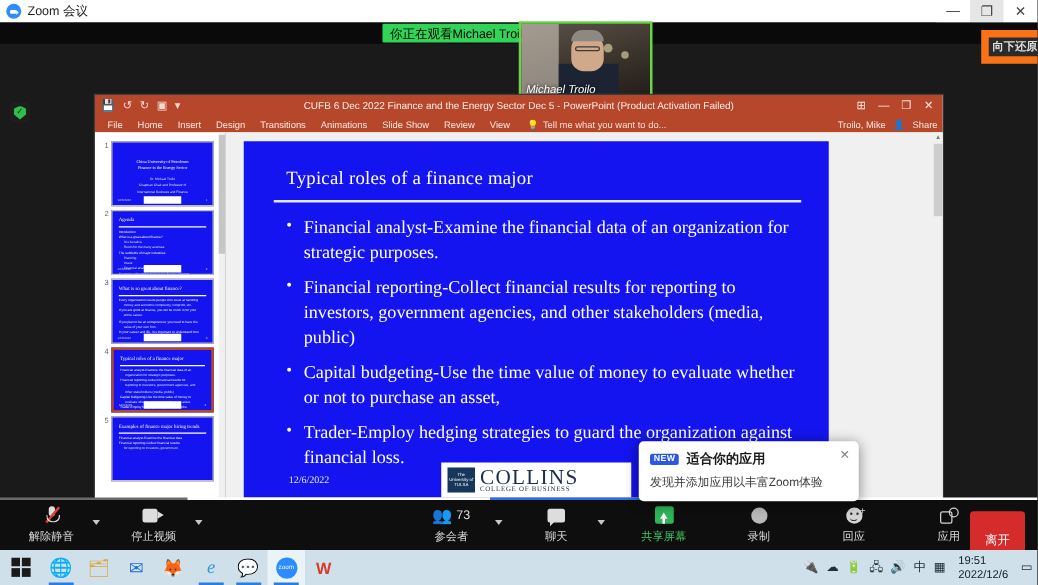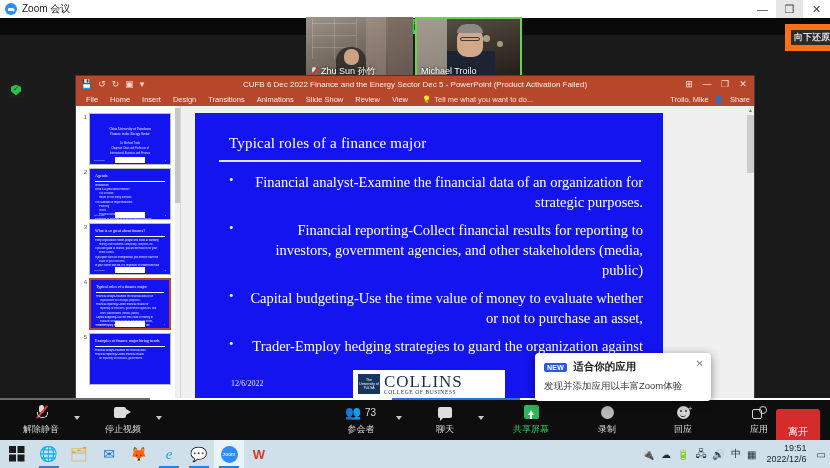--- a/index.html
+++ b/index.html
@@ -68,21 +68,21 @@
   }
   .restore-tip2 {
     position: absolute; left: 789px; top: 34px; background: #1a1a1a;
     color: #888; font-size: 8px; padding: 0 2px; white-space: nowrap; z-index: 29;
   }
 
   
   .vid-strip { position: absolute; left: 306px; top: 17px; width: 217px; height: 62px; }
   .vid-tile { position: absolute; top: 0; width: 107px; height: 62px; overflow: hidden; }
   .vid-tile.a { left: 0; background: linear-gradient(160deg,#9d948b 0%,#7d7268 40%,#554c46 100%); }
-  .vid-tile.b { left: 109px; background: linear-gradient(165deg,#5c5348 0%,#3b342c 55%,#221d19 100%); border: 2px solid #69d44a; }
+  .vid-tile.b { left: 109px; background: linear-gradient(165deg,#5c5348 0%,#3b342c 55%,#221d19 100%); border: 2px solid #69d44a; font-style: italic; }
   .vid-name {
     position: absolute; left: 0; bottom: 0; font-size: 9px; color: #fff;
     padding: 1px 4px; display: flex; align-items: center; gap: 3px;
     text-shadow: 0 0 3px #000; white-space: nowrap;
   }
   .mic-muted { display: inline-block; width: 8px; height: 10px; position: relative; }
   .mic-muted::before {
     content: ""; position: absolute; left: 2px; top: 0px; width: 4px; height: 6px;
     background: #ddd; border-radius: 2px;
   }
@@ -155,21 +155,21 @@
     background: #1414f0; padding: 22px 20px 0 22px;
   }
   .slide-title {
     color: #fff; font-family: "Liberation Serif", serif; font-size: 15px;
     padding-left: 12px; letter-spacing: .2px;
   }
   .slide-rule { height: 1.5px; background: #dfe7ff; margin: 8px 2px 10px; }
   .slide-ul { list-style: none; padding-left: 12px; }
   .slide-ul li {
     color: #fff; font-family: "Liberation Serif", serif; font-size: 14.5px;
-    line-height: 1.38; margin-bottom: 8px; position: relative; padding-left: 14px; text-align: right;
+    line-height: 1.38; margin-bottom: 8px; position: relative; padding-left: 14px;
   }
   .slide-ul li::before {
     content: "•"; position: absolute; left: 0; top: -1px; font-size: 13px;
   }
   .slide-date {
     position: absolute; left: 36px; bottom: 10px; color: #dfe7ff;
     font-family: "Liberation Serif", serif; font-size: 8px;
   }
   .slide-logo {
     position: absolute; left: 50%; transform: translateX(-50%); bottom: 0px;
@@ -185,21 +185,21 @@
   .logo-words .big { font-family: "Liberation Serif", serif; font-size: 17px; color: #1b2d4f; letter-spacing: 1px; }
   .logo-words .small { font-family: "Liberation Serif", serif; font-size: 5.5px; color: #1b2d4f; letter-spacing: .6px; }
 
   .ppt-vscroll { position: absolute; right: 0; top: 0; width: 7px; height: 300px; background: #f0f0f0; }
   .ppt-vscroll .knob { position: absolute; top: 1px; width: 7px; height: 58px; background: #cdcdcd; }
   .ppt-vscroll .arr { position: absolute; width: 7px; height: 8px; color: #777; font-size: 5px;
                       display: flex; align-items: center; justify-content: center; }
 
   
   .popup {
-    position: absolute; left: 535px; top: 353px; width: 176px; height: 48px;
+    position: absolute; left: 511px; top: 353px; width: 176px; height: 48px;
     background: #fff; border-radius: 4px; box-shadow: 0 2px 10px rgba(0,0,0,.45);
     padding: 7px 9px; z-index: 20;
   }
   .popup-head { display: flex; align-items: center; gap: 6px; }
   .badge-new {
     background: #2d57e0; color: #fff; font-size: 7px; font-weight: bold;
     padding: 1px 3px; border-radius: 2px; letter-spacing: .3px;
   }
   .popup-title { font-size: 10.5px; font-weight: bold; color: #1b1b1b; }
   .popup-x { position: absolute; right: 7px; top: 5px; font-size: 10px; color: #888; }
@@ -271,21 +271,21 @@
     position: absolute; left: 0; bottom: 0; width: 830px; height: 28px;
     background: #cfe0ea; display: flex; align-items: center;
   }
   .tb-start { width: 34px; display: flex; align-items: center; justify-content: center; }
   .tb-ic { width: 30px; height: 28px; display: flex; align-items: center; justify-content: center;
            position: relative; font-size: 14px; }
   .tb-ic.active { background: #eaf3f8; }
   .tb-ic .underline { position: absolute; bottom: 0; left: 5px; width: 20px; height: 2px; background: #2b7de0; }
   .tray { position: absolute; right: 0; display: flex; align-items: center; gap: 6px; padding-right: 4px; }
   .tray-ic { font-size: 10px; color: #20303a; }
-  .clock { font-size: 9px; color: #12202a; text-align: right; line-height: 1.25; margin: 0 4px; }
+  .clock { font-size: 9px; color: #12202a; text-align: left; line-height: 1.25; margin: 0 4px; }
   .shield-badge {
     position: absolute; left: 8px; top: 82px; width: 16px; height: 16px; border-radius: 3px;
     background: #1e1e1e; display: flex; align-items: center; justify-content: center;
   }
   .shield-badge .s { width: 10px; height: 11px; background: #2fbf4a;
                      clip-path: polygon(50% 0,100% 22%,100% 62%,50% 100%,0 62%,0 22%);
                      position: relative; }
   .shield-badge .s::after { content: "✓"; position: absolute; left: 2px; top: 0px; font-size: 7px; color: #0b2f14; }
 </style>
 </head>
@@ -307,36 +307,20 @@
 
   <div class="zoom-top">
     <div class="sharing-banner">你正在观看Michael Troilo的屏幕</div>
     <div class="view-options">
       <span>视图选项</span>
       <span class="caret-dn"></span>
     </div>
   </div>
 
   <div class="vid-strip">
-    <div class="vid-tile a">
-      <div class="shelf" style="left:6px;top:6px;width:44px;height:1px;"></div>
-      <div class="shelf" style="left:6px;top:18px;width:44px;height:1px;"></div>
-      <div class="shelf" style="left:6px;top:30px;width:44px;height:1px;"></div>
-      <div class="shelf" style="left:6px;top:2px;width:1px;height:40px;"></div>
-      <div class="shelf" style="left:28px;top:2px;width:1px;height:40px;"></div>
-      <div class="shelf" style="left:50px;top:2px;width:1px;height:40px;"></div>
-      <div class="shelf" style="left:60px;top:0px;width:20px;height:62px;background:rgba(190,160,150,.35);"></div>
-      <div class="shelf" style="left:82px;top:0px;width:25px;height:62px;background:rgba(120,100,90,.45);"></div>
-      <div style="position:absolute;left:30px;top:30px;width:30px;height:34px;background:#3a3430;border-radius:14px 14px 0 0;"></div>
-      <div style="position:absolute;left:38px;top:32px;width:15px;height:16px;background:#caa184;border-radius:7px;"></div>
-      <div class="vid-name">
-        <span class="mic-muted"></span>
-        <span>Zhu Sun 孙竹</span>
-      </div>
-    </div>
     <div class="vid-tile b">
       <div class="shelf" style="left:0;top:0;width:30px;height:58px;background:rgba(235,228,215,.5);"></div>
       <div class="lamp" style="left:66px;top:16px;width:7px;height:7px;"></div>
       <div class="lamp" style="left:80px;top:22px;width:6px;height:6px;"></div>
       <div style="position:absolute;left:30px;top:32px;width:48px;height:26px;background:#1c2433;"></div>
       <div style="position:absolute;left:40px;top:8px;width:26px;height:30px;background:#cfa98a;border-radius:12px 12px 10px 10px;"></div>
       <div style="position:absolute;left:40px;top:5px;width:26px;height:9px;background:#8d8882;border-radius:12px 12px 0 0;"></div>
       <div style="position:absolute;left:43px;top:18px;width:20px;height:4px;border:1px solid #3a3a3a;border-radius:2px;"></div>
       <div class="vid-name">
         <span>Michael Troilo</span>

